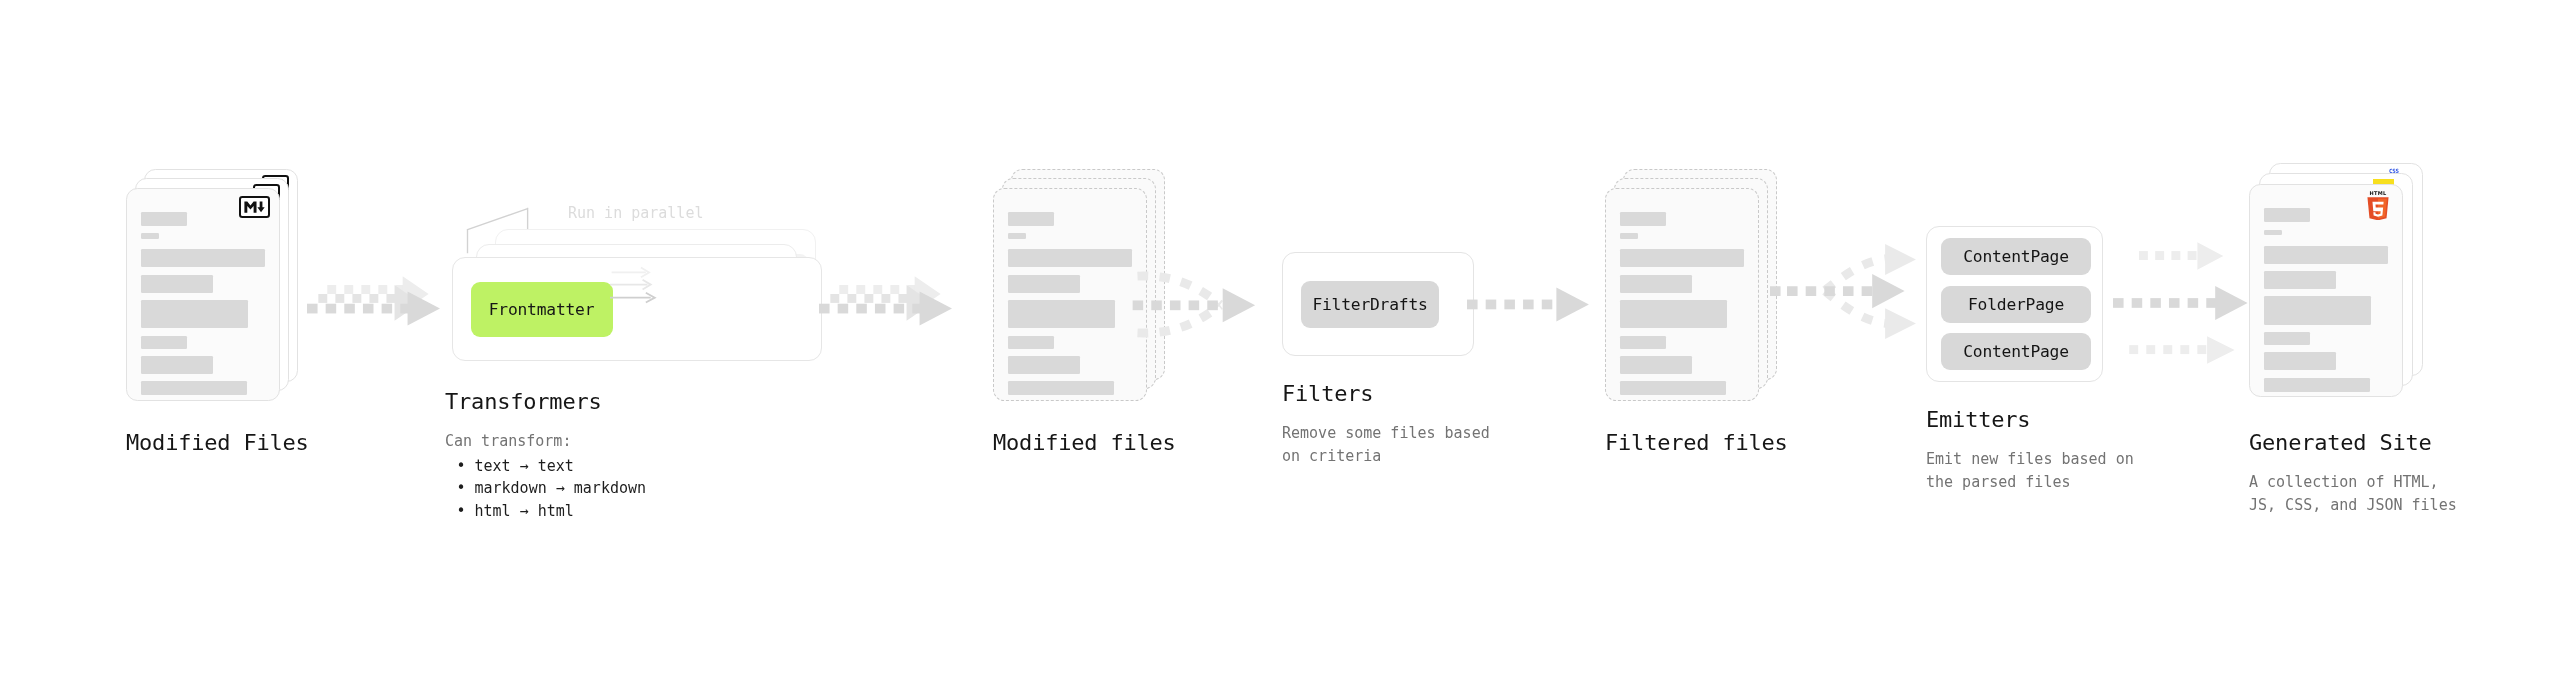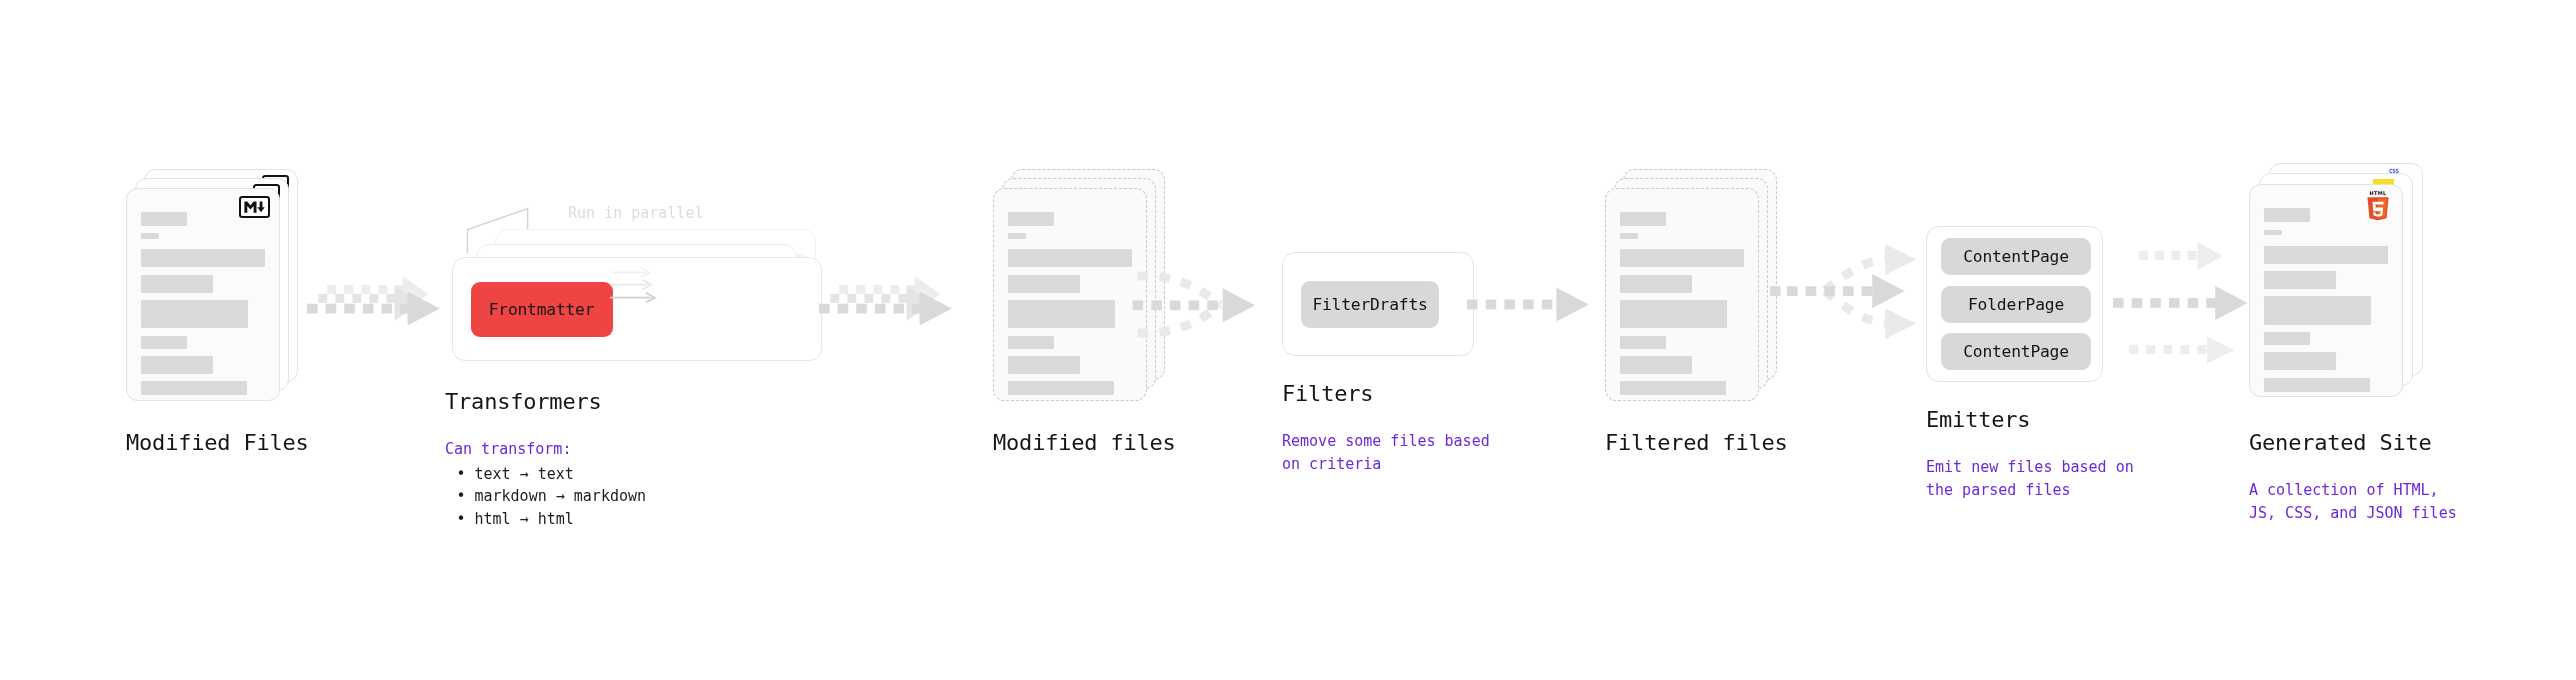--- a/index.html
+++ b/index.html
@@ -39,24 +39,24 @@
 
   .title {
     font-size: 22px;
     line-height: 1.24;
     color: #161616;
     letter-spacing: -0.2px;
     white-space: nowrap;
   }
 
   .subtitle {
-    margin-top: 23px;
+    margin-top: 15px;
     font-size: 15px;
     line-height: 1.52;
-    color: #6d28d9;
+    color: #737373;
     white-space: pre-line;
   }
 
   
   .doc-stack {
     position: relative;
   }
 
   .doc {
     position: absolute;
@@ -267,21 +267,21 @@
         <div class="chip" style="left:39px; top:24.4px; width:112px; height:47px; background:#f3f3f3;"></div>
         <div class="chip" style="left:193px; top:24.4px; width:120px; height:47px; background:#f3f3f3;"></div>
       </div>
 
       <div class="proc-box" style="left:31px; top:42px; width:321px; height:91px; border-color:#ececec;">
         <div class="chip" style="left:34px; top:20.3px; width:114px; height:49px; background:#e9e9e9;"></div>
         <div class="chip" style="left:195px; top:20.3px; width:122px; height:49px; background:#e9e9e9;"></div>
       </div>
 
       <div class="proc-box" style="left:6.5px; top:55px; width:370px; height:104px; border-color:#e6e6e6;">
-        <div class="chip" style="left:18px; top:23.6px; width:142px; height:55px; background:#ef4444;">Frontmatter</div>
+        <div class="chip" style="left:18px; top:23.6px; width:142px; height:55px; background:#bef264;">Frontmatter</div>
       </div>
 
       <svg class="arrow-wrap" style="left:165px; top:63px;" width="57" height="49" viewBox="0 0 70 60">
         <g stroke-width="2.2" fill="none">
           <path d="M2 9 H44" stroke="#f0f0f0"></path>
             <path d="M38 3 L48 9 L38 15" stroke="#f0f0f0"></path>
           <path d="M0 24 H46" stroke="#e7e7e7"></path>
             <path d="M40 18 L50 24 L40 30" stroke="#e7e7e7"></path>
           <path d="M-2 40 H50" stroke="#cfcfcf"></path>
             <path d="M44 34 L55 40 L44 46" stroke="#cfcfcf"></path>

